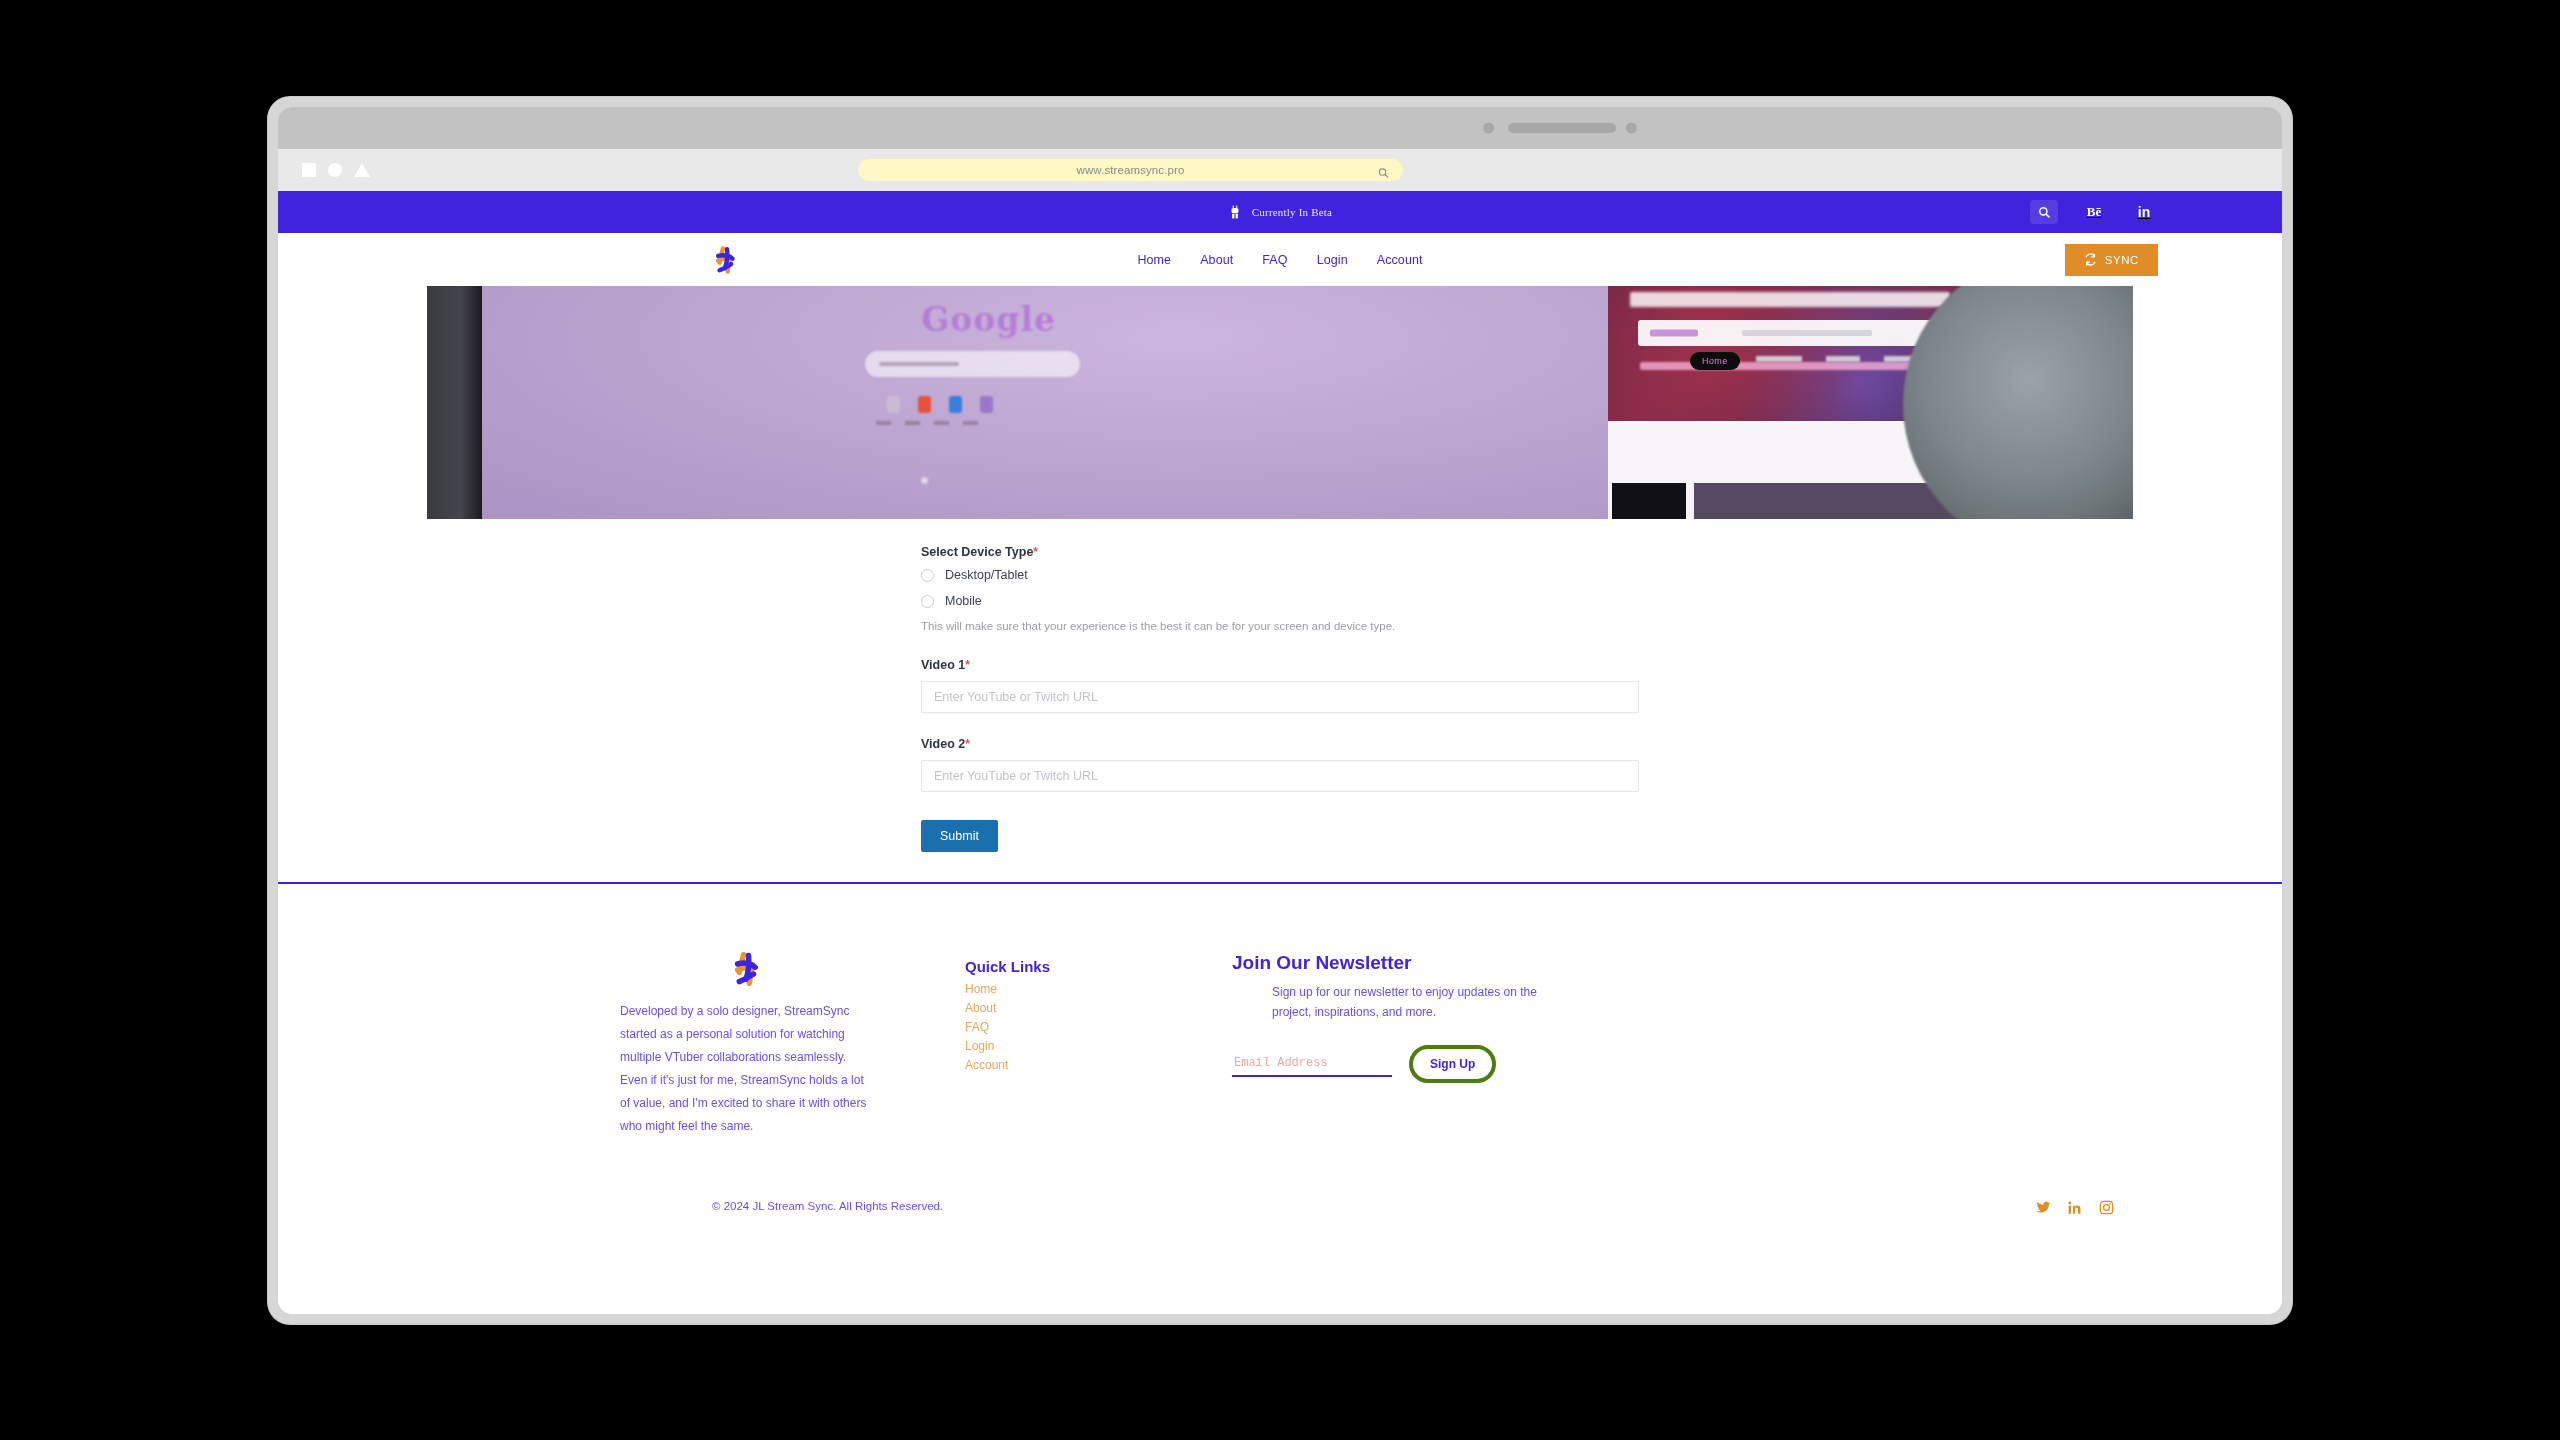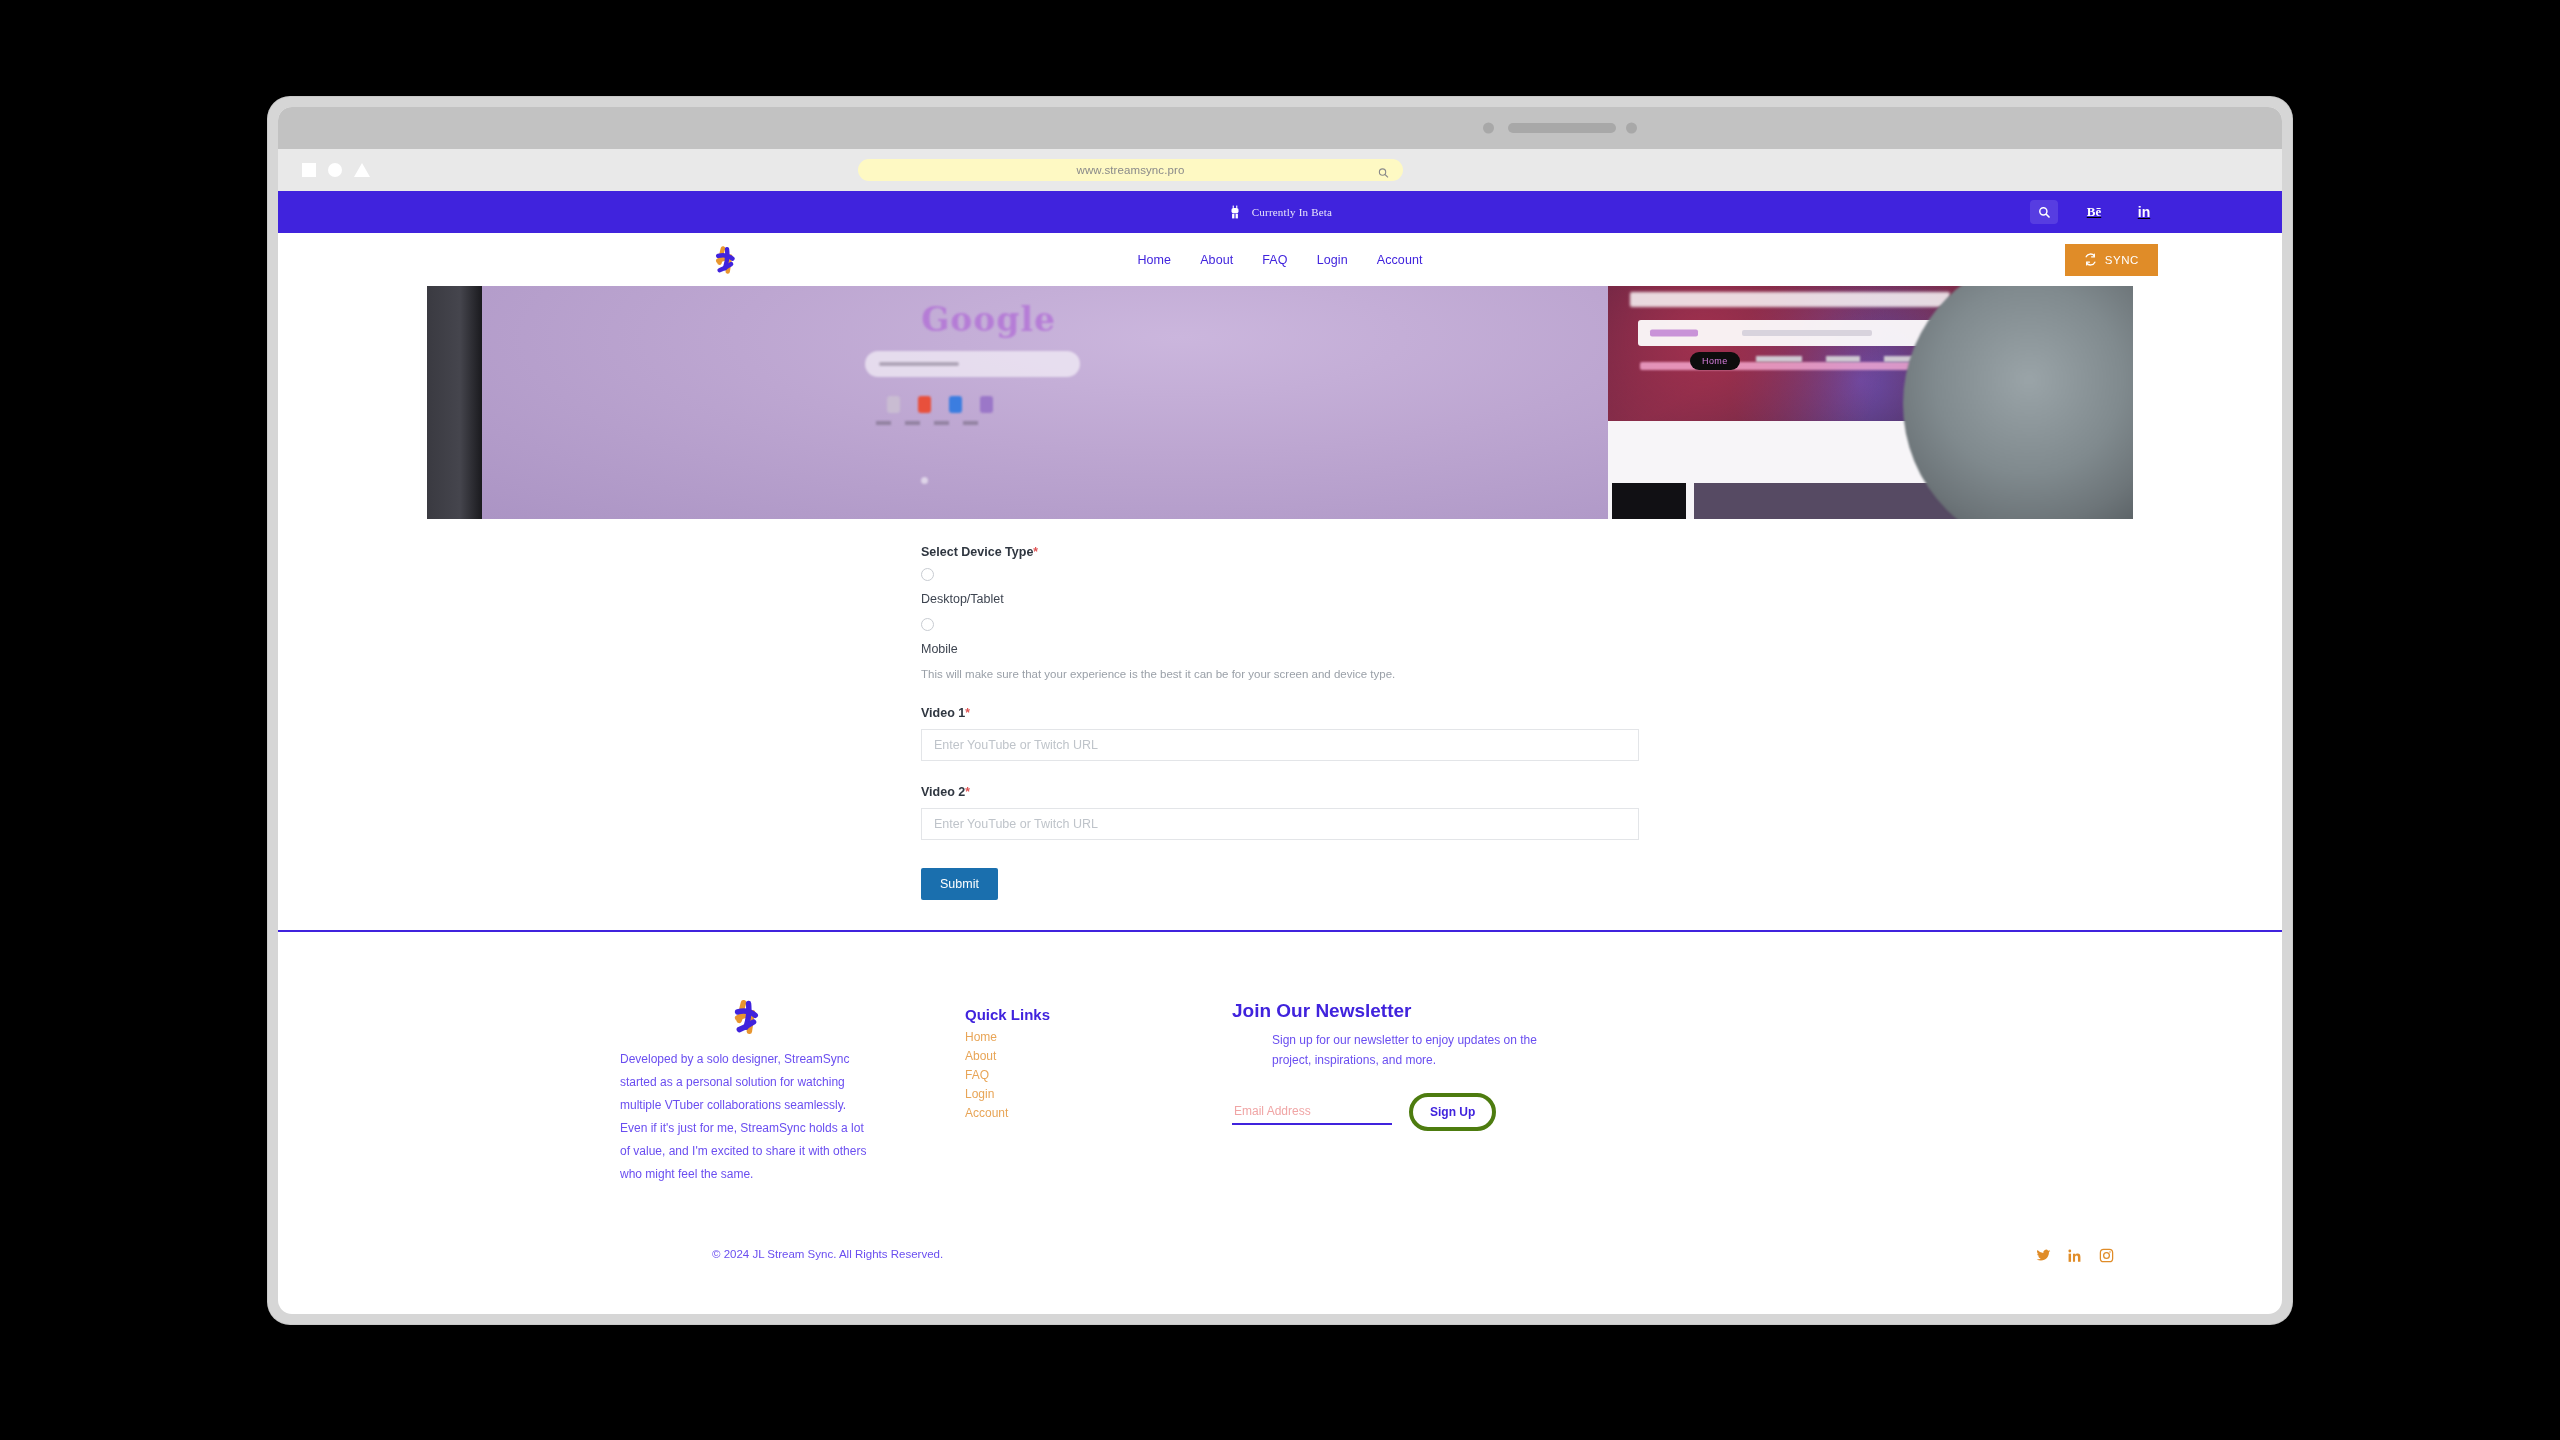--- a/index.html
+++ b/index.html
@@ -281,23 +281,22 @@
     padding: 26px 0 30px 0;
     background: #ffffff;
   }
   .form-inner { width: 718px; margin: 0 auto; }
   .field-label {
     font-size: 12.5px; font-weight: 700; color: #2f3640;
     margin-bottom: 9px;
   }
   .req { color: #e05252; font-size: 12px; }
   .radio-row {
-    display: flex; align-items: flex-start; gap: 11px;
+    display: flex; align-items: flex-end; gap: 11px;
     margin-bottom: 12px;
-    flex-direction: column;
   }
   .radio-dot {
     width: 13px; height: 13px; border-radius: 50%;
     border: 1px solid #c8ccd2; background: #fff;
     flex: none; cursor: pointer;
   }
   .radio-label { font-size: 12.5px; color: #3d4450; }
   .help-text {
     font-size: 11.5px; color: #9aa0a8; margin-top: 1px; margin-bottom: 26px;
   }
@@ -360,21 +359,21 @@
     max-width: 280px;
     margin-left: 40px;
   }
   .news-row { display: flex; align-items: center; gap: 17px; }
   .news-input {
     width: 160px;
     border: none; border-bottom: 2px solid #4023dd;
     background: transparent;
     padding: 5px 2px;
     font-size: 12px; color: #6a4ef0;
-    font-family: Liberation Sans, sans-serif;
+    font-family: Liberation Mono, monospace;
     outline: none;
   }
   .news-input::placeholder { color: #f0a5a5; }
   .news-btn {
     border: 4px solid #4d7c0f;
     background: transparent;
     color: #4023dd;
     font-weight: 700;
     font-size: 12px;
     padding: 8px 17px;

